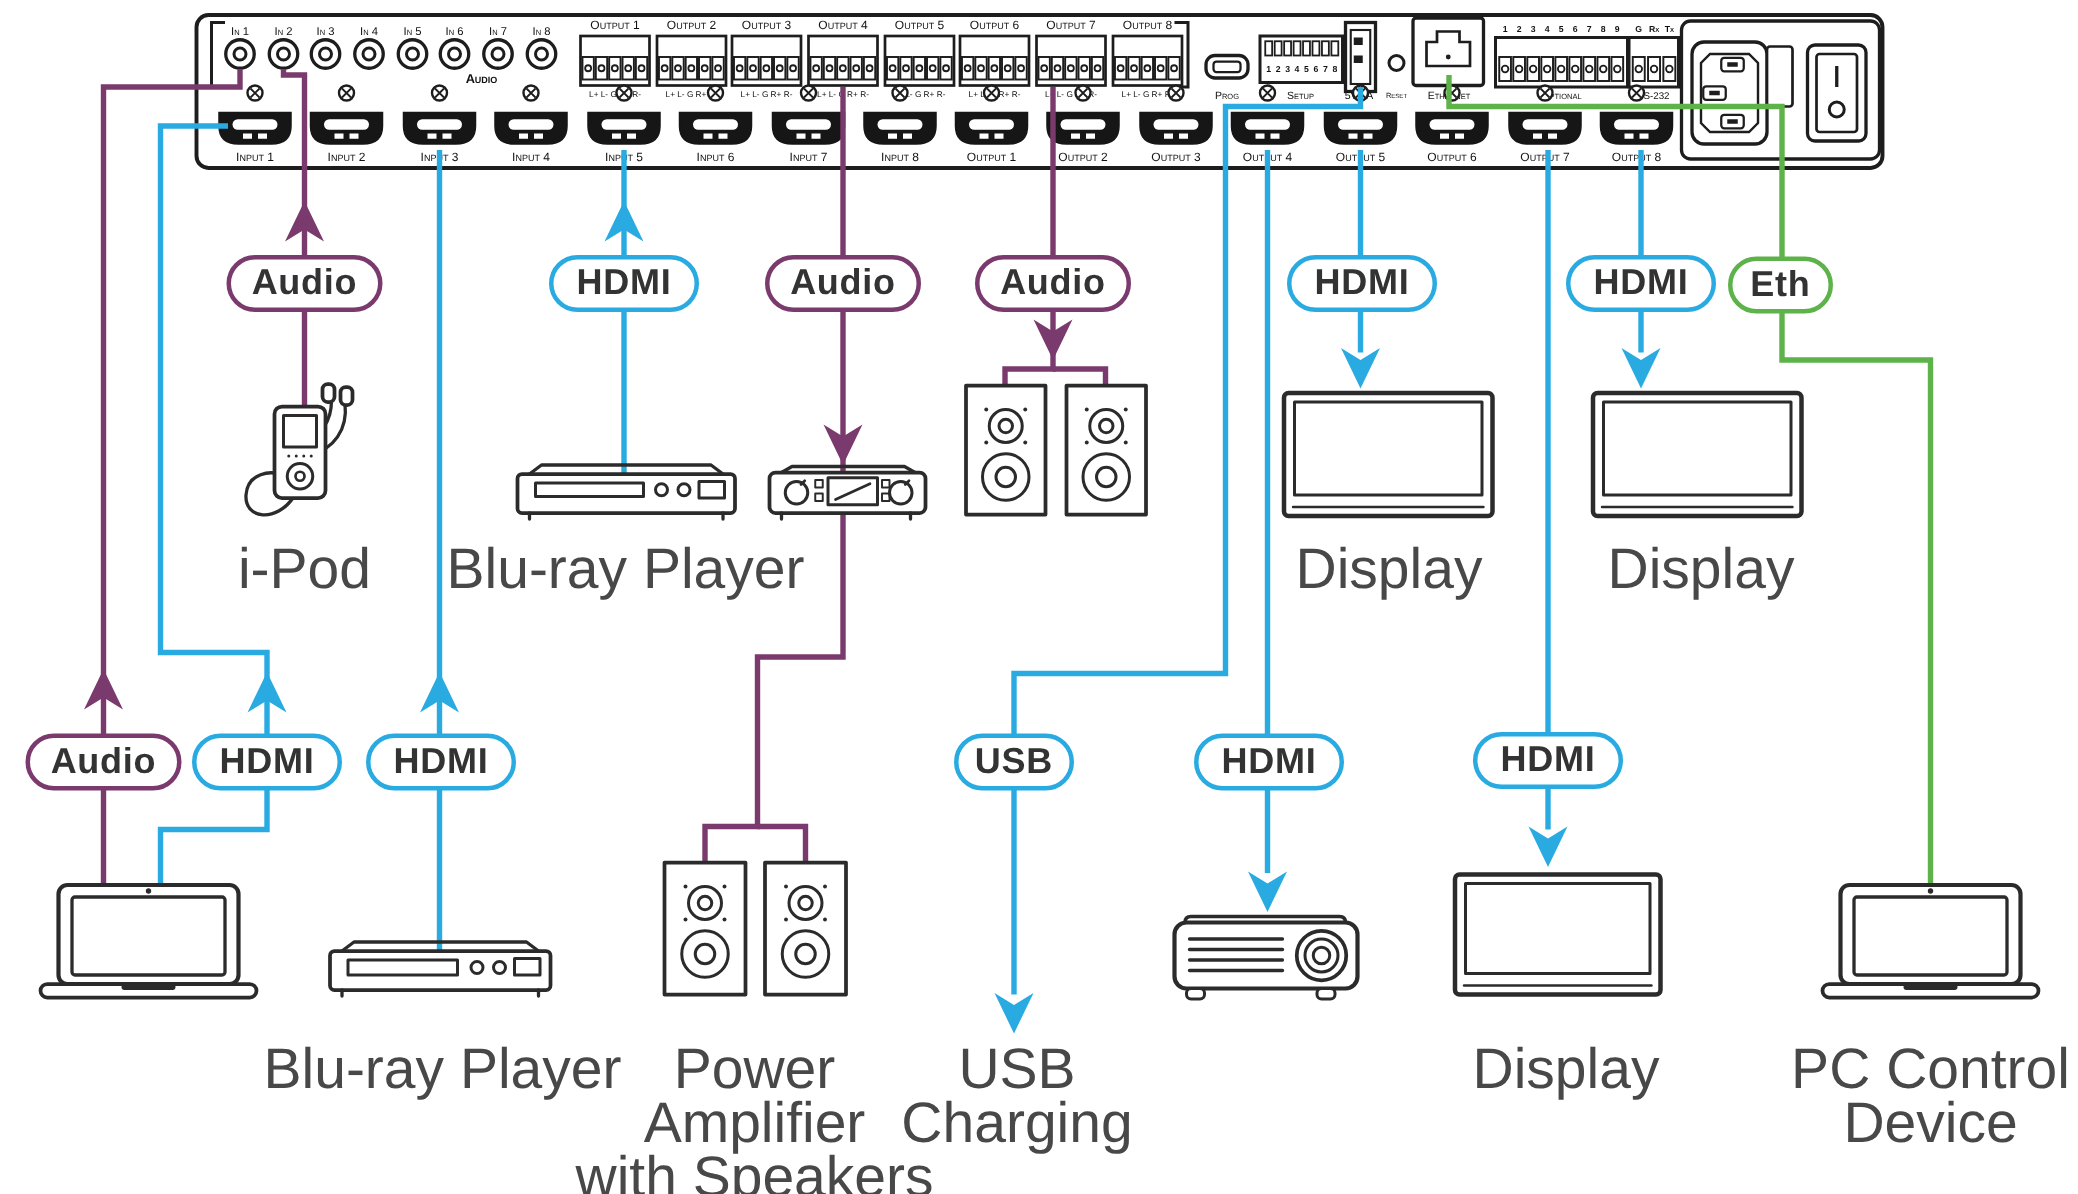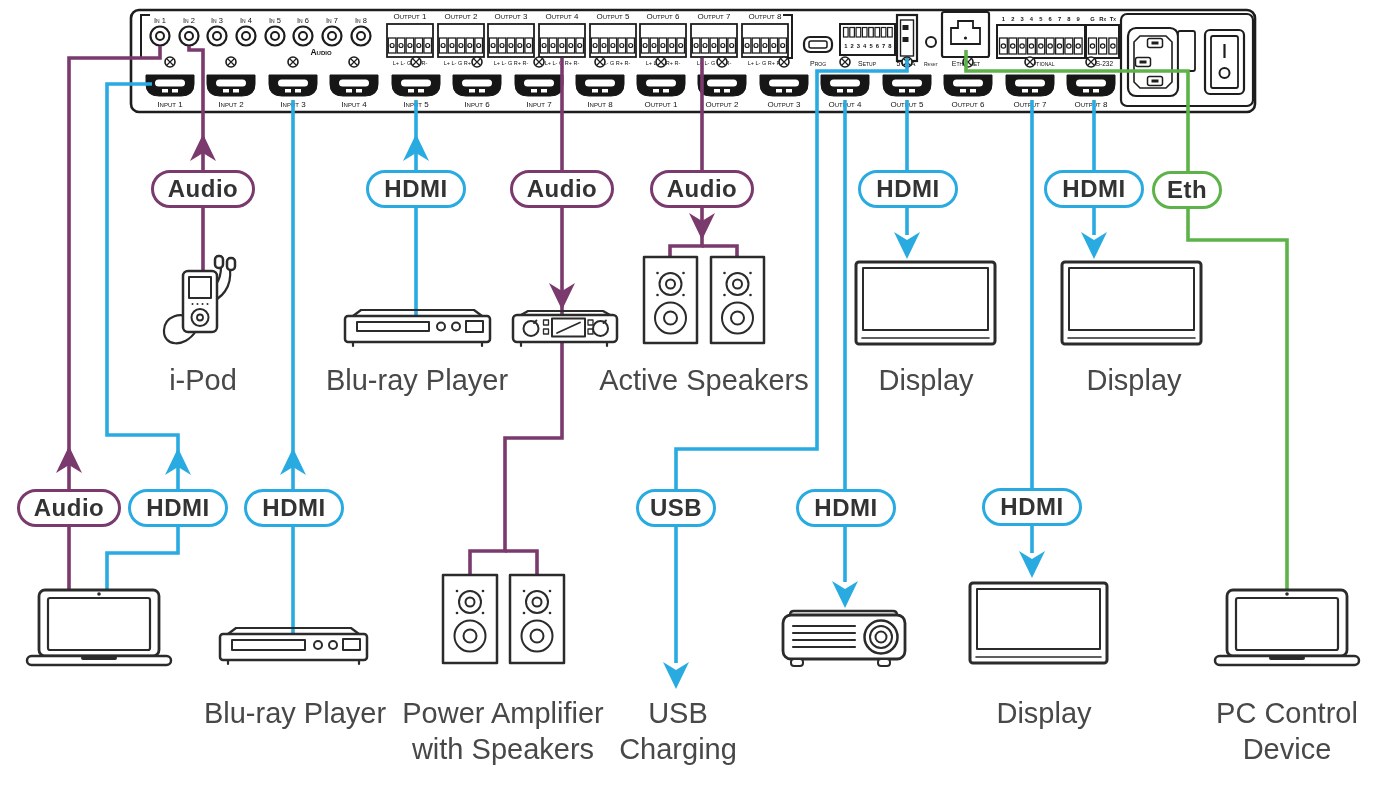--- a/index.html
+++ b/index.html
@@ -6,21 +6,21 @@
   #stage{position:relative;width:1385px;height:796px;background:#fff;overflow:hidden;
          font-family:"Liberation Sans",sans-serif;}
   #gfx{position:absolute;left:0;top:0;z-index:1;}
   .bubble{position:absolute;height:38px;border:3px solid #888;border-radius:21px;background:#fff;
           display:flex;align-items:center;justify-content:center;font-weight:bold;font-size:24px;
           color:#333;box-sizing:border-box;z-index:3;letter-spacing:.5px;}
   .bubble.audio{border-color:var(--audio,#7a3a6d);}
   .bubble.hdmi{border-color:var(--hdmi,#29abe2);}
   .bubble.usb{border-color:var(--hdmi,#29abe2);}
   .bubble.eth{border-color:var(--eth,#5db349);}
-  .dev-label{position:absolute;text-align:center;font-size:29px;color:#484848;line-height:36px;
+  .dev-label{position:absolute;text-align:center;font-size:38px;color:#484848;line-height:36px;
              white-space:pre-line;z-index:2;}
   .pt{font-family:"Liberation Sans",sans-serif;font-variant-caps:small-caps;fill:#111;}
   .ink{stroke:#1d1d1d;fill:#fff;}
   .icon{stroke:#2b2b2b;fill:#fff;stroke-width:2.5;stroke-linejoin:round;stroke-linecap:round;}
 </style>
 </head>
 <body>
 
 <div id="stage">
 
@@ -687,21 +687,20 @@
   <div class="bubble audio" style="left:650px;top:170px;width:104px">Audio</div>
   <div class="bubble usb" style="left:636px;top:489px;width:80px">USB</div>
   <div class="bubble hdmi" style="left:796px;top:489px;width:100px">HDMI</div>
   <div class="bubble hdmi" style="left:858px;top:170px;width:100px">HDMI</div>
   <div class="bubble hdmi" style="left:1044px;top:170px;width:100px">HDMI</div>
   <div class="bubble hdmi" style="left:982px;top:488px;width:100px">HDMI</div>
   <div class="bubble eth" style="left:1152px;top:171px;width:70px">Eth</div>
 
   <div class="dev-label" style="left:123px;top:362px;width:160px">i-Pod</div>
   <div class="dev-label" style="left:287px;top:362px;width:260px">Blu-ray Player</div>
-  <div class="dev-label" style="left:574px;top:362px;width:260px">Active Speakers</div>
   <div class="dev-label" style="left:846px;top:362px;width:160px">Display</div>
   <div class="dev-label" style="left:1054px;top:362px;width:160px">Display</div>
   <div class="dev-label" style="left:165px;top:695px;width:260px">Blu-ray Player</div>
   <div class="dev-label" style="left:373px;top:695px;width:260px">Power Amplifier
 with Speakers</div>
   <div class="dev-label" style="left:598px;top:695px;width:160px">USB
 Charging</div>
   <div class="dev-label" style="left:964px;top:695px;width:160px">Display</div>
   <div class="dev-label" style="left:1187px;top:695px;width:200px">PC Control
 Device</div>

